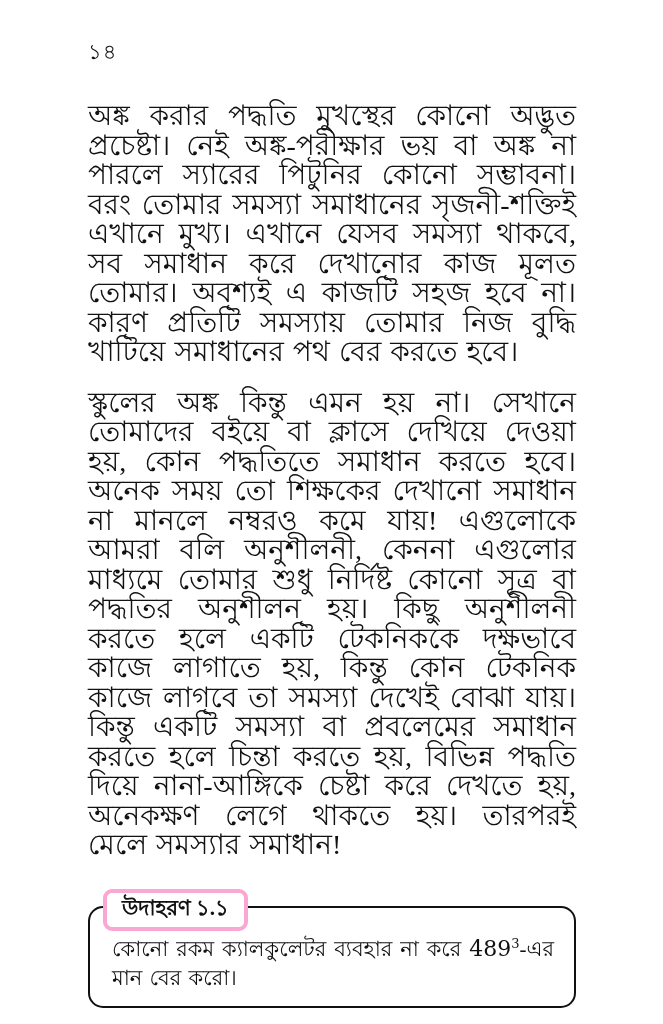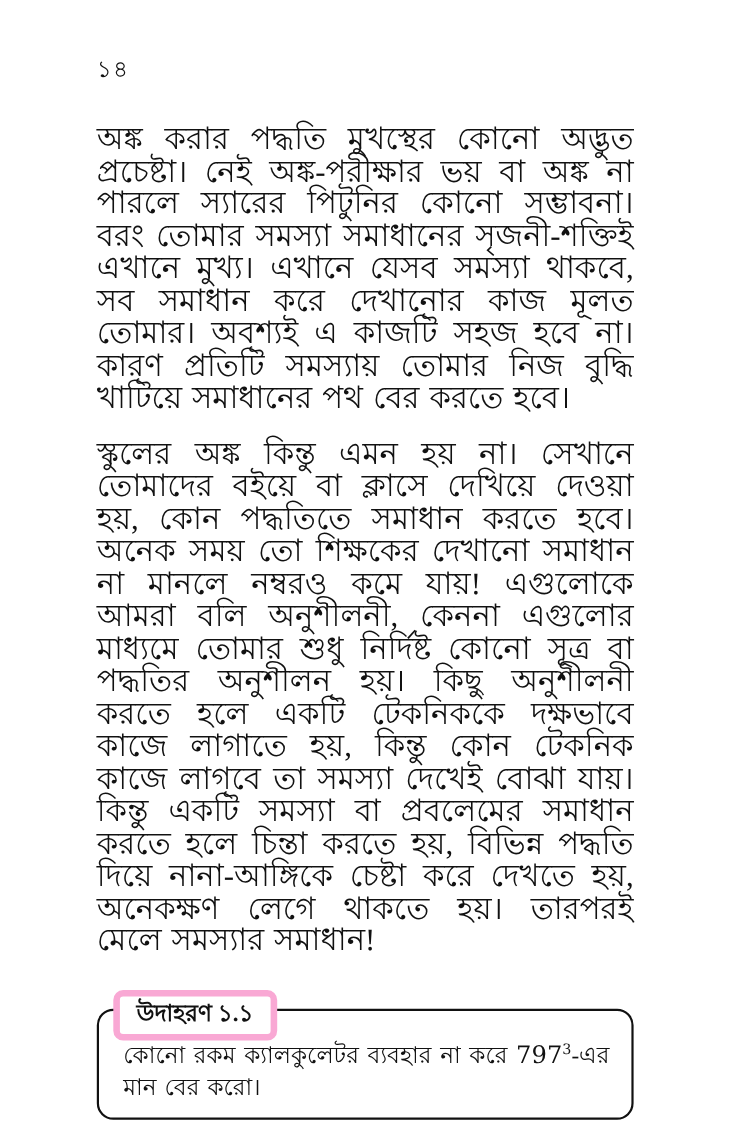--- a/index.html
+++ b/index.html
@@ -13,21 +13,21 @@
     position: relative;
     overflow: hidden;
     color: #111111;
     font-family: "Liberation Serif", serif;
     -webkit-font-smoothing: antialiased;
   }
   .page-inner {
     box-sizing: border-box;
     width: 663px;
     height: 1024px;
-    padding: 50px 87px 0 88px;
+    padding: 39px 87px 0 88px;
   }
   .page-header {
     display: flex;
     justify-content: space-between;
     align-items: baseline;
     font-size: 21px;
     line-height: 26px;
     margin-bottom: 36px;
   }
   .page-number {
@@ -49,21 +49,21 @@
     border-radius: 15px;
     margin: 46px 0 23px 0;
     padding: 26px 20px 12px 22px;
     background: #ffffff;
   }
   .example-label {
     position: absolute;
     top: -19px;
     left: 13px;
     background: #ffffff;
-    border: 6px solid #f9a8d4;
+    border: 4px solid #f9a8d4;
     border-radius: 9px;
     padding: 2px 15px 5px 15px;
     font-weight: bold;
     font-size: 21px;
     line-height: 27px;
     white-space: nowrap;
   }
   .example-body {
     font-size: 21px;
     line-height: 29.5px;
@@ -95,18 +95,18 @@
 
   <div class="body-copy">
 
     <p class="para">অঙ্ক করার পদ্ধতি মুখস্থের কোনো অদ্ভুত প্রচেষ্টা। নেই অঙ্ক-পরীক্ষার ভয় বা অঙ্ক না পারলে স্যারের পিটুনির কোনো সম্ভাবনা। বরং তোমার সমস্যা সমাধানের সৃজনী-শক্তিই এখানে মুখ্য। এখানে যেসব সমস্যা থাকবে, সব সমাধান করে দেখানোর কাজ মূলত তোমার। অবশ্যই এ কাজটি সহজ হবে না। কারণ প্রতিটি সমস্যায় তোমার নিজ বুদ্ধি খাটিয়ে সমাধানের পথ বের করতে হবে।</p>
 
     <p class="para">স্কুলের অঙ্ক কিন্তু এমন হয় না। সেখানে তোমাদের বইয়ে বা ক্লাসে দেখিয়ে দেওয়া হয়, কোন পদ্ধতিতে সমাধান করতে হবে। অনেক সময় তো শিক্ষকের দেখানো সমাধান না মানলে নম্বরও কমে যায়! এগুলোকে আমরা বলি অনুশীলনী, কেননা এগুলোর মাধ্যমে তোমার শুধু নির্দিষ্ট কোনো সূত্র বা পদ্ধতির অনুশীলন হয়। কিছু অনুশীলনী করতে হলে একটি টেকনিককে দক্ষভাবে কাজে লাগাতে হয়, কিন্তু কোন টেকনিক কাজে লাগবে তা সমস্যা দেখেই বোঝা যায়। কিন্তু একটি সমস্যা বা প্রবলেমের সমাধান করতে হলে চিন্তা করতে হয়, বিভিন্ন পদ্ধতি দিয়ে নানা-আঙ্গিকে চেষ্টা করে দেখতে হয়, অনেকক্ষণ লেগে থাকতে হয়। তারপরই মেলে সমস্যার সমাধান!</p>
 
 
     <div class="example-box">
       <div class="example-label">উদাহরণ ১.১</div>
-      <p class="example-body"><span>কোনো রকম ক্যালকুলেটর ব্যবহার না করে </span><span class="math-expression"><span class="math-base">797</span><sup>3</sup></span><span>-এর মান বের করো।</span></p>
+      <p class="example-body"><span>কোনো রকম ক্যালকুলেটর ব্যবহার না করে </span><span class="math-expression"><span class="math-base">489</span><sup>3</sup></span><span>-এর মান বের করো।</span></p>
     </div>
 
   </div>
 
 </div>
 
 </body></html>

